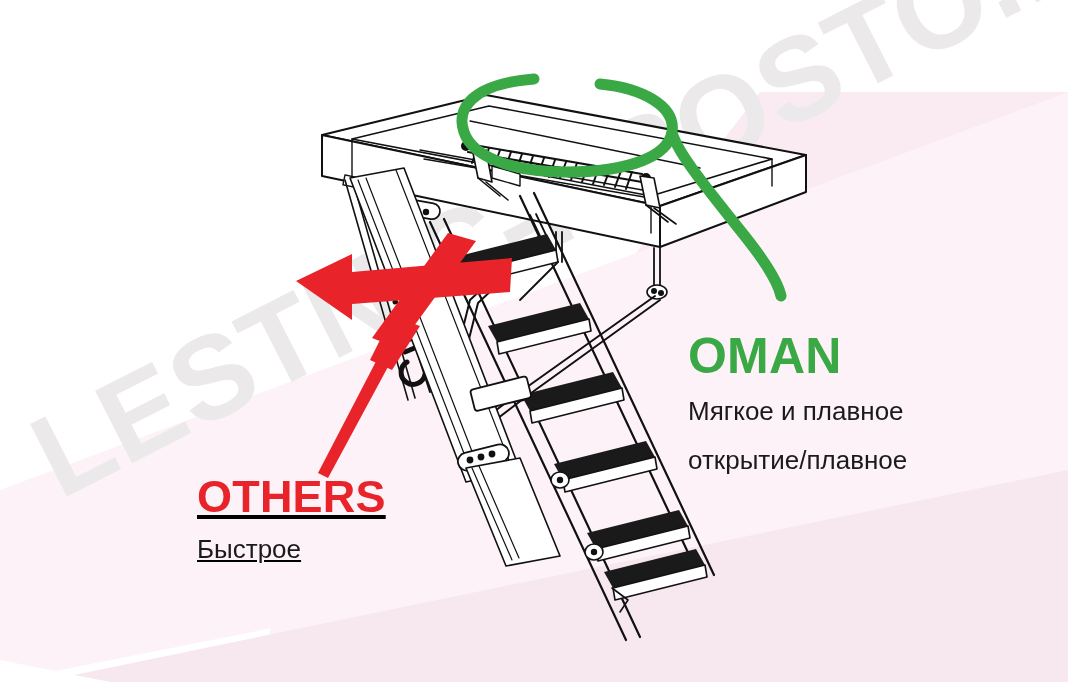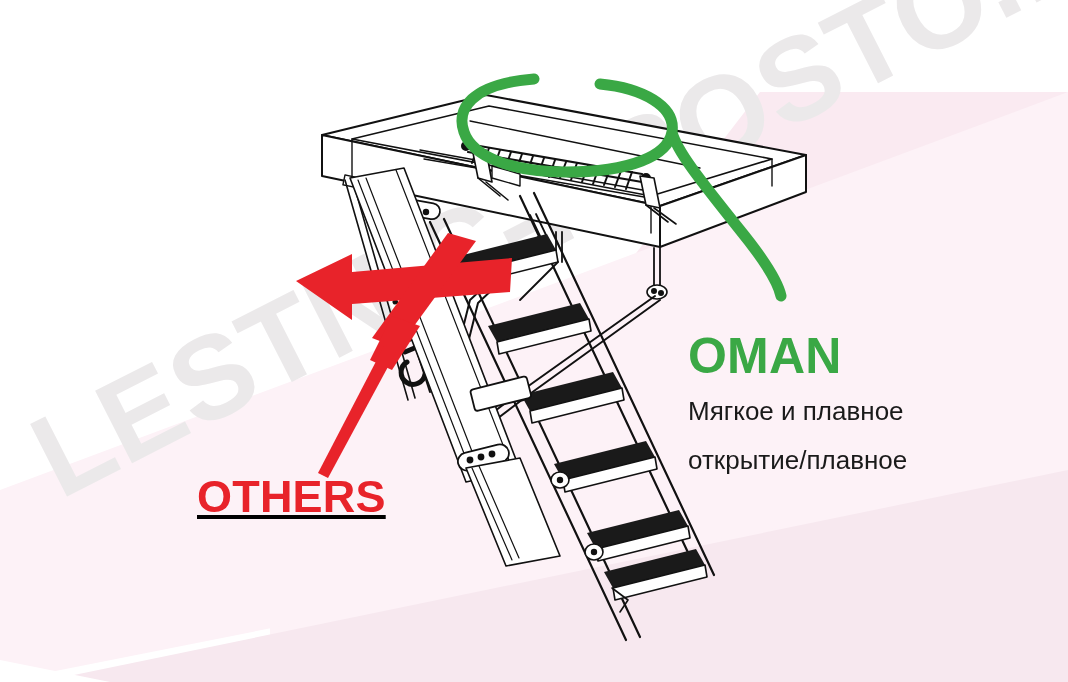--- a/index.html
+++ b/index.html
@@ -246,16 +246,17 @@
   <div id="text-layer">
 
     <div class="label-block" id="oman-block">
       <div class="big-word">OMAN</div>
       <div class="sub-line">Мягкое и плавное</div>
       <div class="sub-line">открытие/плавное</div>
     </div>
 
     <div class="label-block" id="others-block">
       <div class="big-word">OTHERS</div>
+      <div class="sub-line">Быстрое</div>
     </div>
 
   </div>
 </div>
 
 </body></html>

